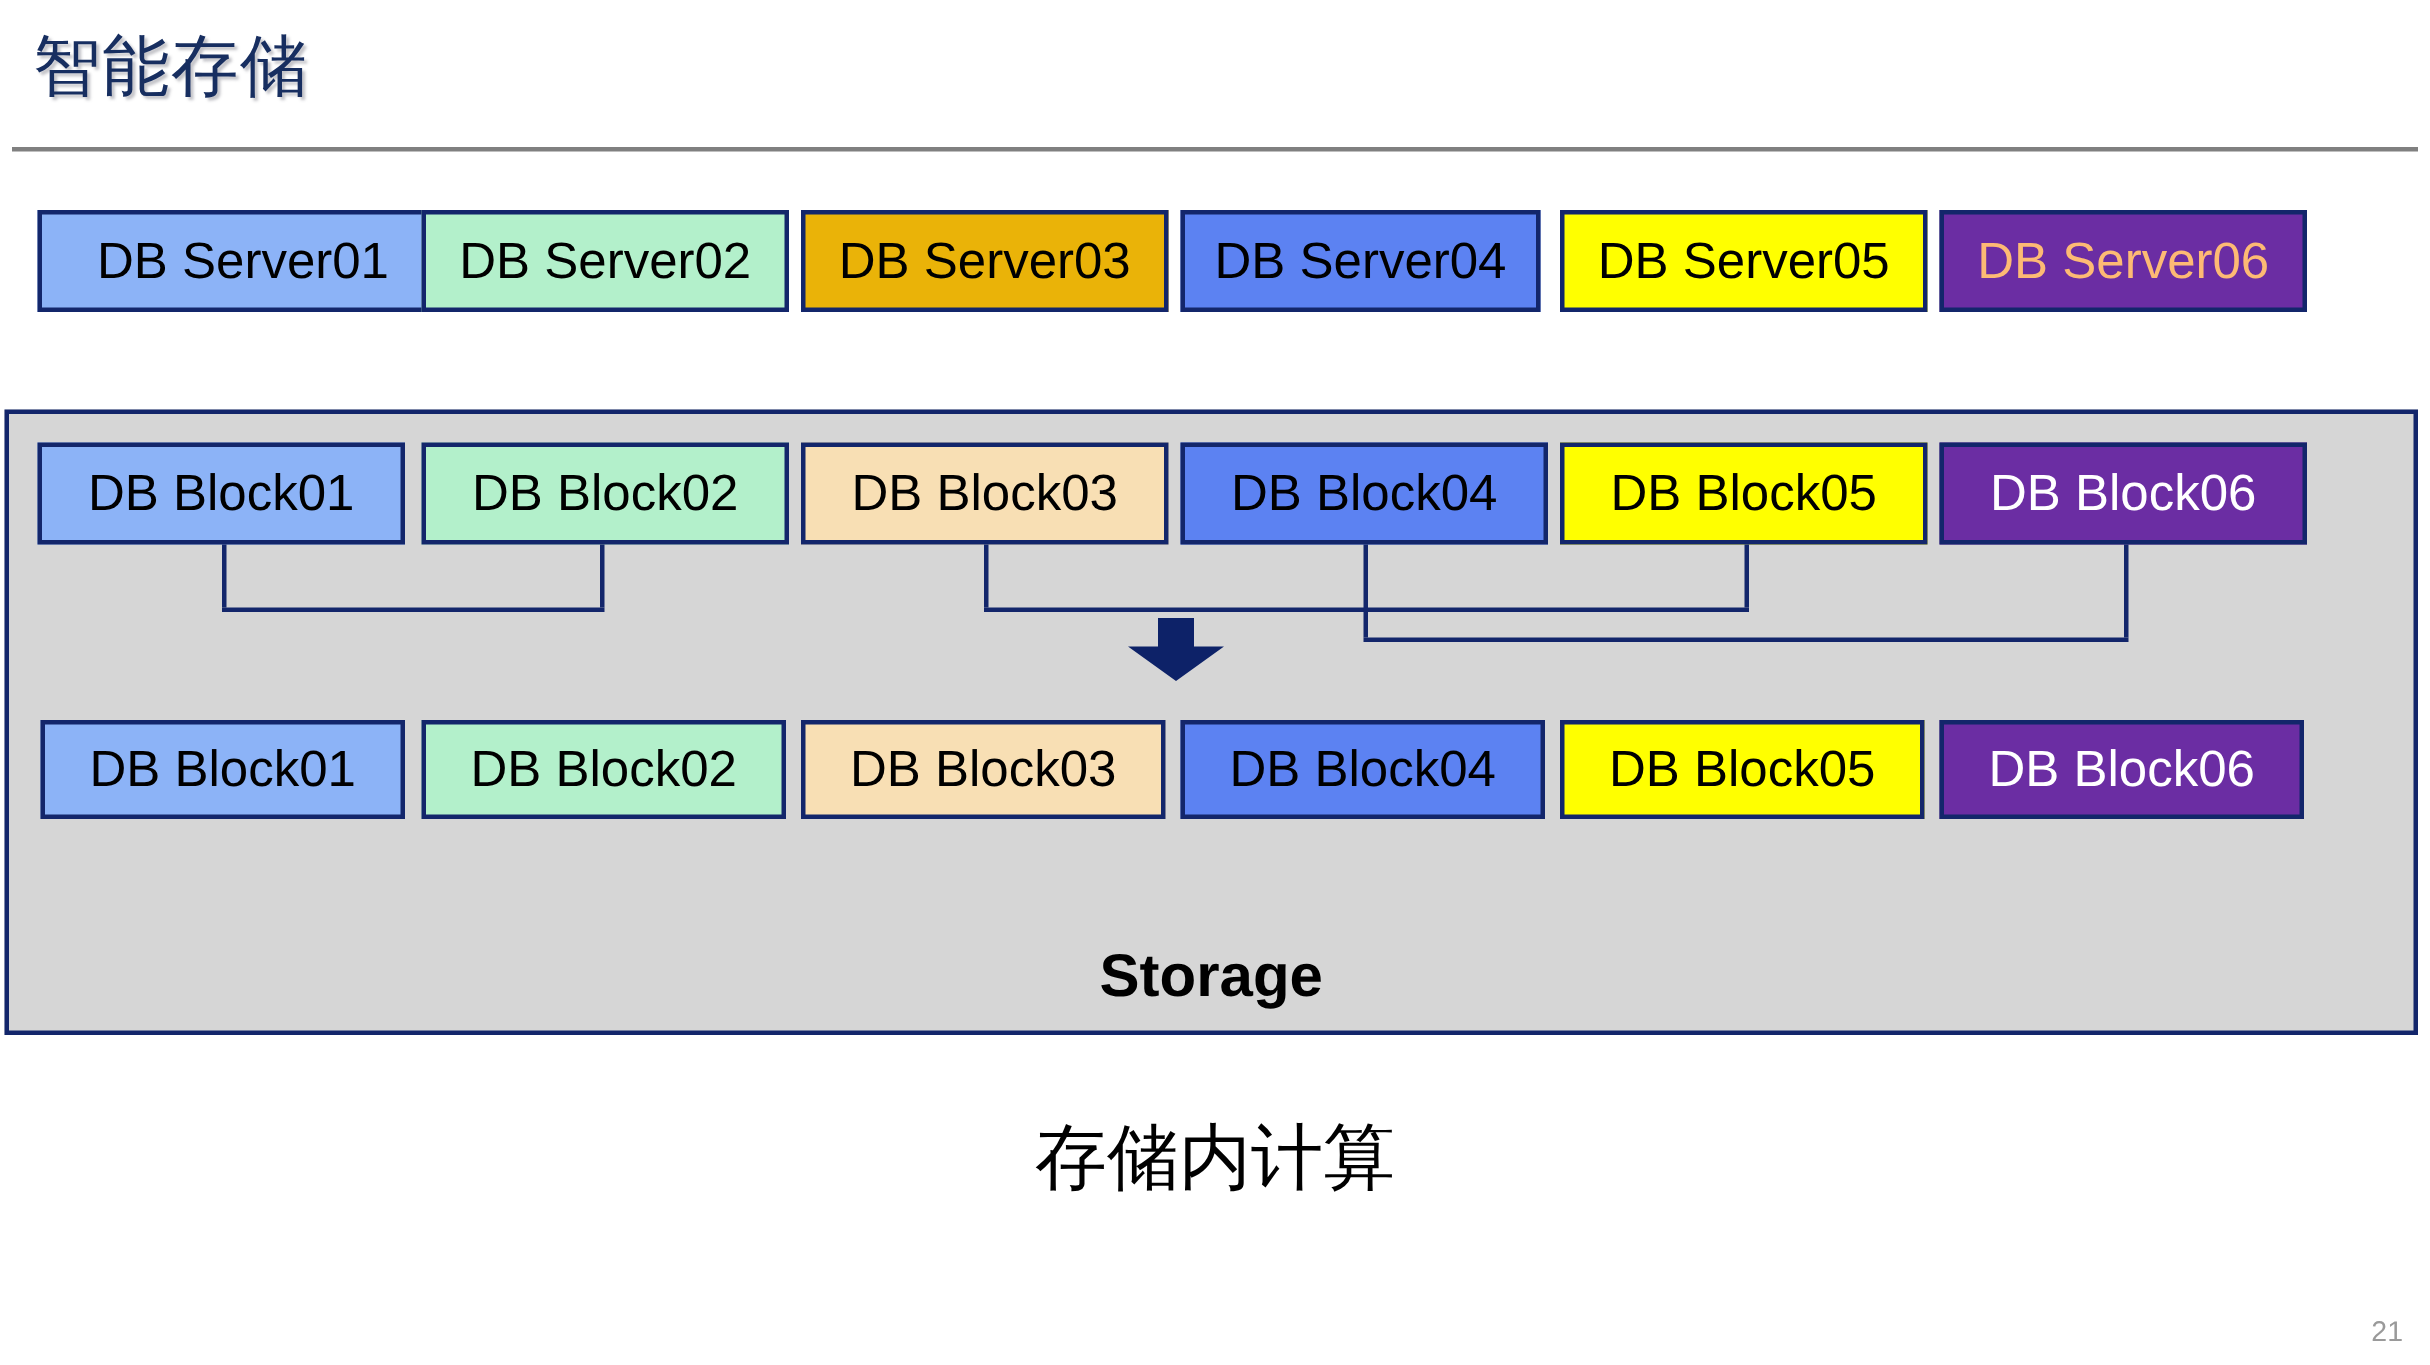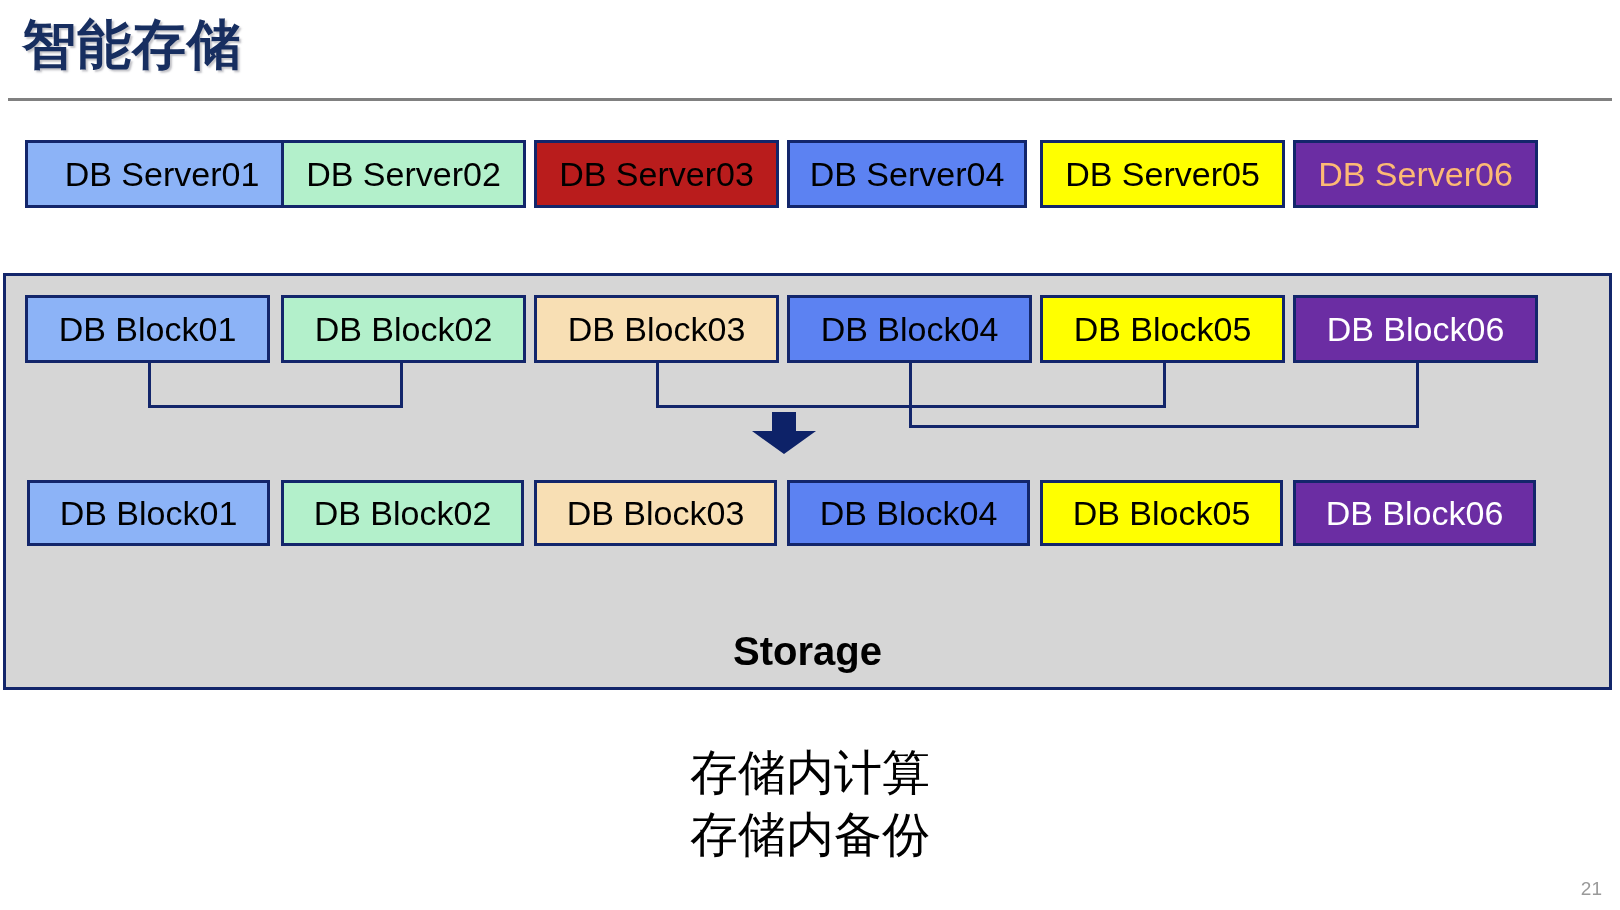--- a/index.html
+++ b/index.html
@@ -22,23 +22,23 @@
     width: 1620px;
     height: 910px;
     background: #ffffff;
   }
 
   
   .slide-title {
     position: absolute;
     left: 22px;
     top: 2px;
-    font-size: 54px;
+    font-size: 45px;
     line-height: 84px;
-    font-weight: 700;
+    font-weight: 400;
     color: #172E60;
     letter-spacing: 1px;
     text-shadow: 2px 2px 2px rgba(120,120,130,0.45);
     white-space: nowrap;
   }
   .title-rule {
     position: absolute;
     left: 8px;
     top: 98px;
     width: 1604px;
@@ -162,21 +162,21 @@
   <div class="slide-title">智能存储</div>
   <div class="title-rule"></div>
 
   <div class="server-row">
       <div class="node" style="left: 25px; width: 274px; background: rgb(140, 179, 247); color: rgb(0, 0, 0);">
         <span>DB Server01</span>
       </div>
       <div class="node" style="left: 281px; width: 245px; background: rgb(179, 240, 203); color: rgb(0, 0, 0);">
         <span>DB Server02</span>
       </div>
-      <div class="node" style="left: 534px; width: 245px; background: #b91c1c; color: rgb(0, 0, 0);">
+      <div class="node" style="left: 534px; width: 245px; background: #eab308; color: rgb(0, 0, 0);">
         <span>DB Server03</span>
       </div>
       <div class="node" style="left: 787px; width: 240px; background: rgb(92, 130, 242); color: rgb(0, 0, 0);">
         <span>DB Server04</span>
       </div>
       <div class="node" style="left: 1040px; width: 245px; background: rgb(255, 255, 0); color: rgb(0, 0, 0);">
         <span>DB Server05</span>
       </div>
       <div class="node dark-label" style="left: 1293px; width: 245px; background: rgb(107, 45, 163); color: #fdba74;">
         <span>DB Server06</span>
@@ -242,17 +242,16 @@
       </div>
       <div class="node" style="left: 1040px; width: 243px; background: rgb(255, 255, 0); color: rgb(0, 0, 0);">
         <span>DB Block05</span>
       </div>
       <div class="node dark-label" style="left: 1293px; width: 243px; background: rgb(107, 45, 163); color: rgb(255, 255, 255);">
         <span>DB Block06</span>
       </div>
     </div>
 
   <div class="caption caption-1">存储内计算</div>
-  <div class="caption caption-2">存储内备份</div>
 
   <div class="page-number">21</div>
 
 </div>
 
 </body></html>

